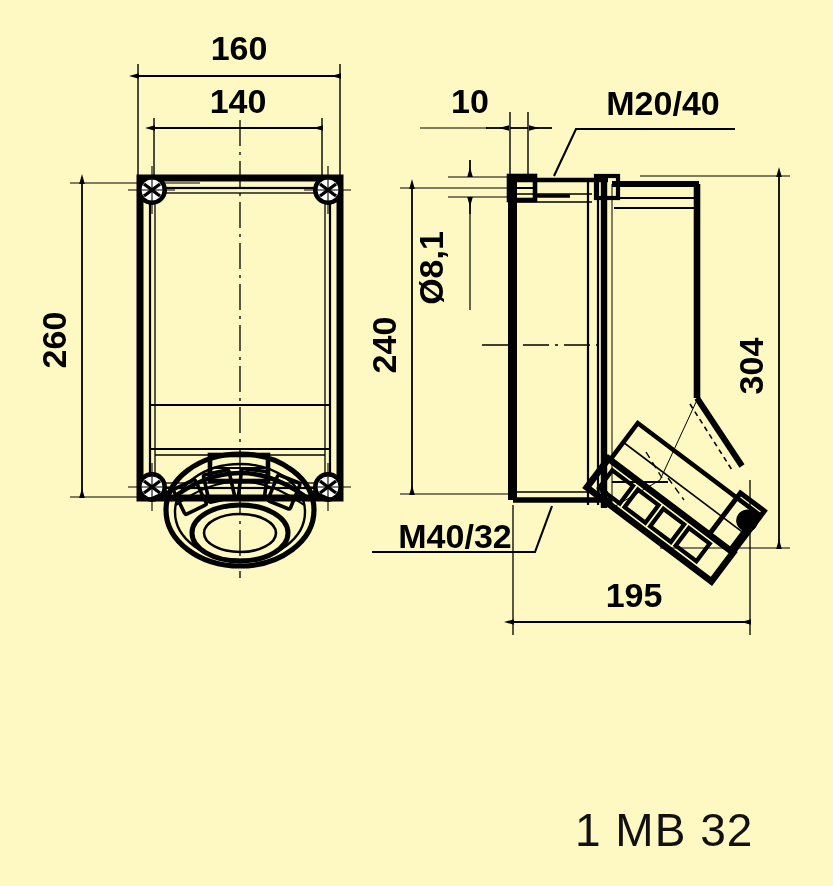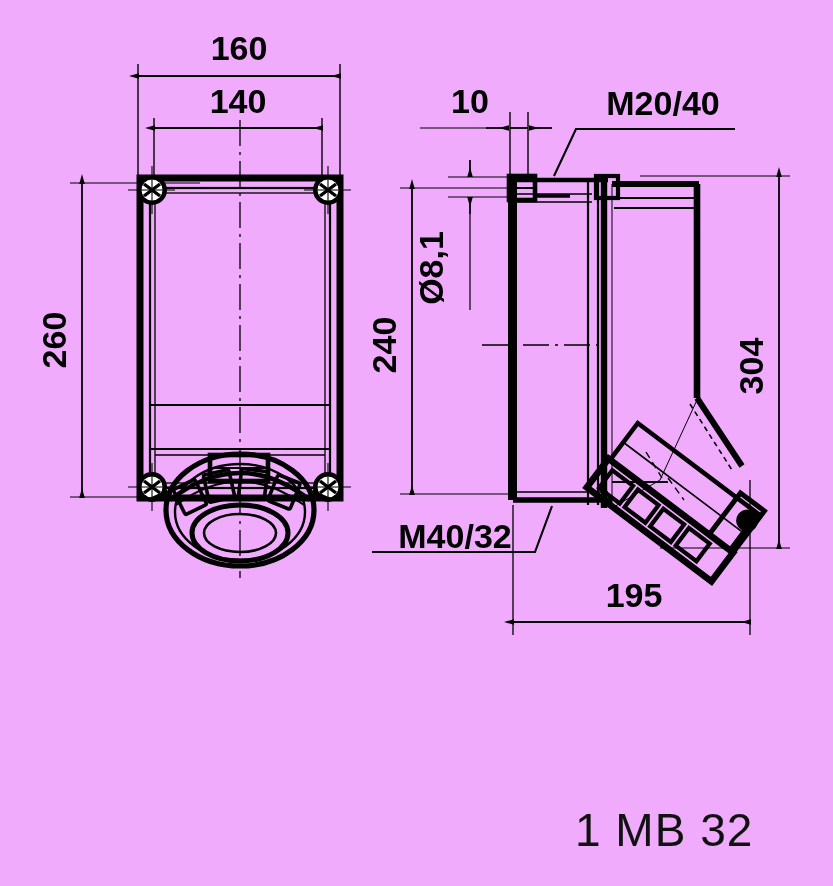--- a/index.html
+++ b/index.html
@@ -8,21 +8,21 @@
     padding: 0;
     background: #ffffff;
   }
   body {
     font-family: "Liberation Sans", sans-serif;
   }
   #sheet {
     position: relative;
     width: 833px;
     height: 886px;
-    background: #f0abfc;
+    background: #fef9c3;
     overflow: hidden;
   }
   #sheet svg {
     display: block;
   }
   .dim-text {
     font-family: "Liberation Sans", sans-serif;
     font-weight: bold;
     font-size: 34px;
     fill: #000000;

